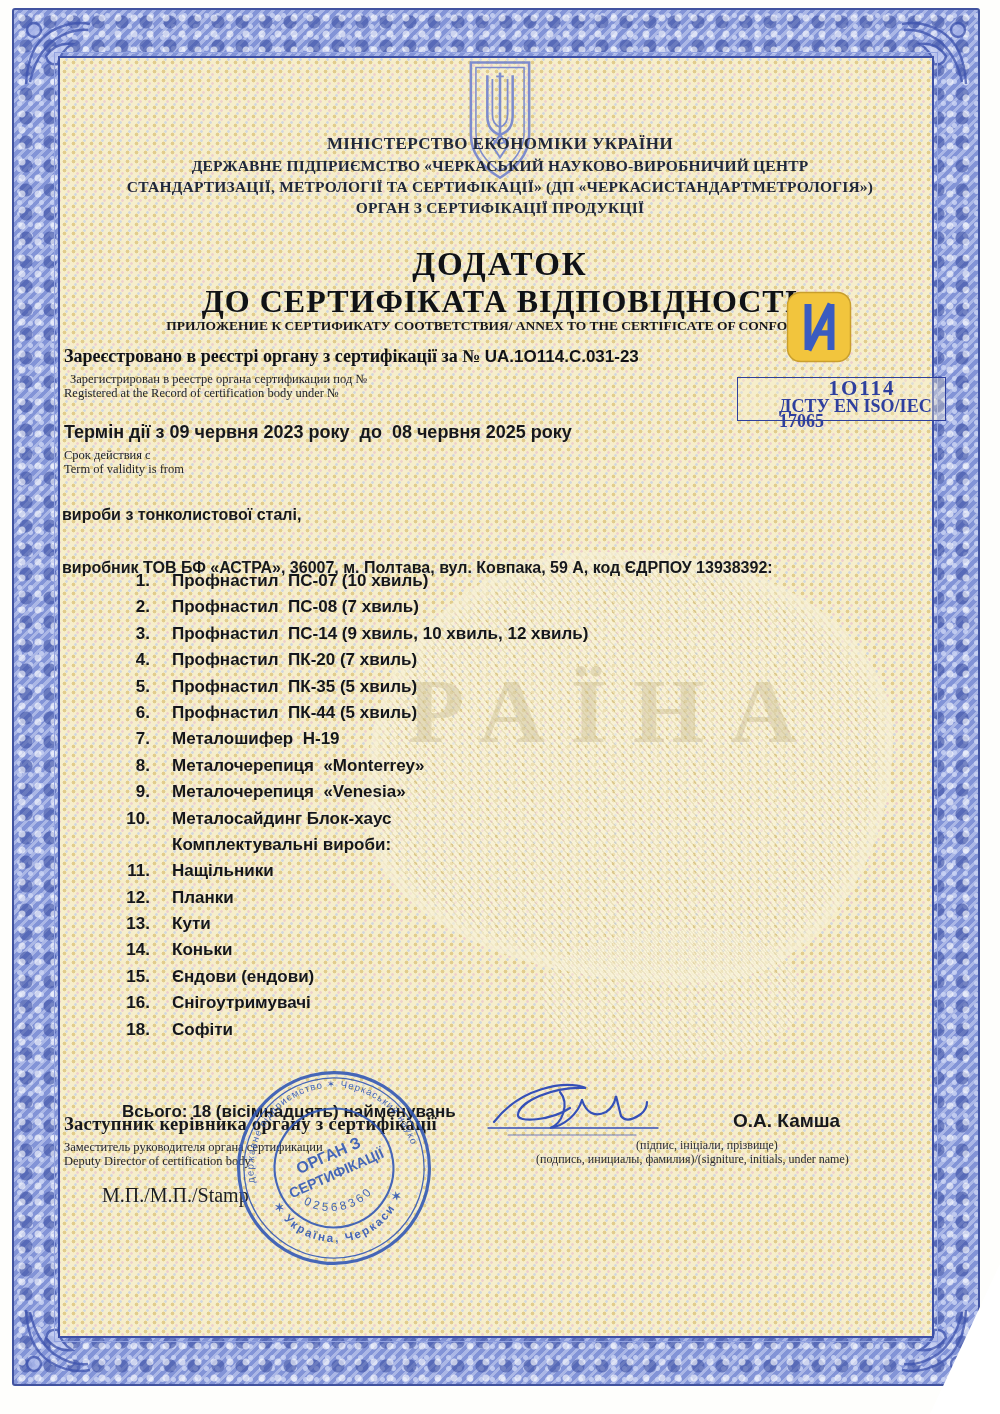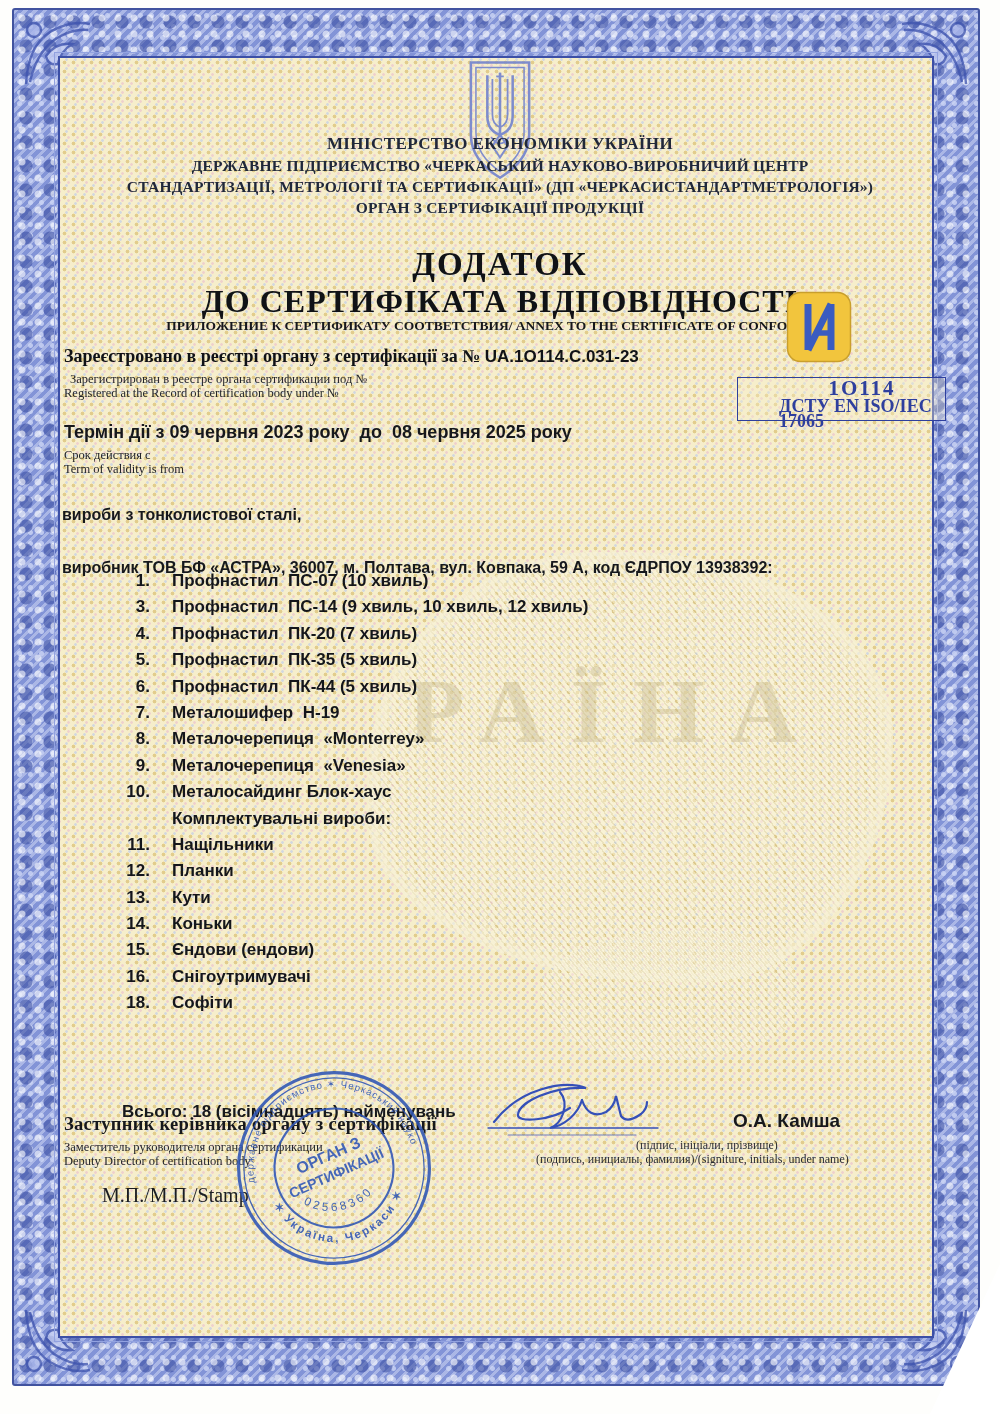--- a/index.html
+++ b/index.html
@@ -175,20 +175,21 @@
 
   <div class="abs validity sans-b" style="left:64px;top:422px;white-space:pre;">Термін дії з 09 червня 2023 року  до  08 червня 2025 року</div>
   <div class="abs small-sub" style="left:64px;top:449px;">Срок действия с</div>
   <div class="abs small-sub" style="left:64px;top:463px;">Term of validity is from</div>
 
   <div class="abs intro sans-b" style="left:62px;top:506px;">вироби з тонколистової сталі,</div>
   <div class="abs intro sans-b" style="left:62px;top:531px;margin-top:28px;">виробник ТОВ БФ «АСТРА», 36007, м. Полтава, вул. Ковпака, 59 А, код ЄДРПОУ 13938392:</div>
 
   <div class="abs list">
     <div class="row"><span class="num">1.</span><span class="lbl">Профнастил  ПС-07 (10 хвиль)</span></div>
+    <div class="row"><span class="num">2.</span><span class="lbl">Профнастил  ПС-08 (7 хвиль)</span></div>
     <div class="row"><span class="num">3.</span><span class="lbl">Профнастил  ПС-14 (9 хвиль, 10 хвиль, 12 хвиль)</span></div>
     <div class="row"><span class="num">4.</span><span class="lbl">Профнастил  ПК-20 (7 хвиль)</span></div>
     <div class="row"><span class="num">5.</span><span class="lbl">Профнастил  ПК-35 (5 хвиль)</span></div>
     <div class="row"><span class="num">6.</span><span class="lbl">Профнастил  ПК-44 (5 хвиль)</span></div>
     <div class="row"><span class="num">7.</span><span class="lbl">Металошифер  Н-19</span></div>
     <div class="row"><span class="num">8.</span><span class="lbl">Металочерепиця  «Monterrey»</span></div>
     <div class="row"><span class="num">9.</span><span class="lbl">Металочерепиця  «Venesia»</span></div>
     <div class="row"><span class="num">10.</span><span class="lbl">Металосайдинг Блок-хаус</span></div>
     <div class="row"><span class="num"></span><span class="lbl">Комплектувальні вироби:</span></div>
     <div class="row"><span class="num">11.</span><span class="lbl">Нащільники</span></div>

